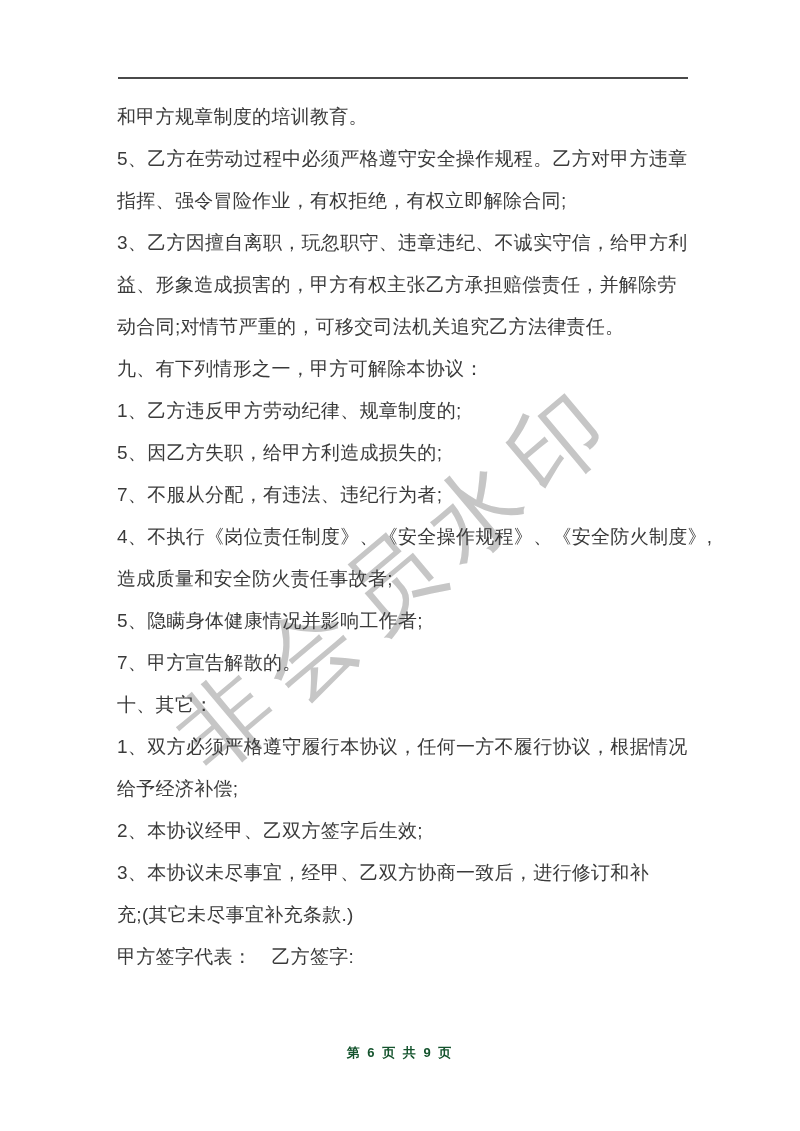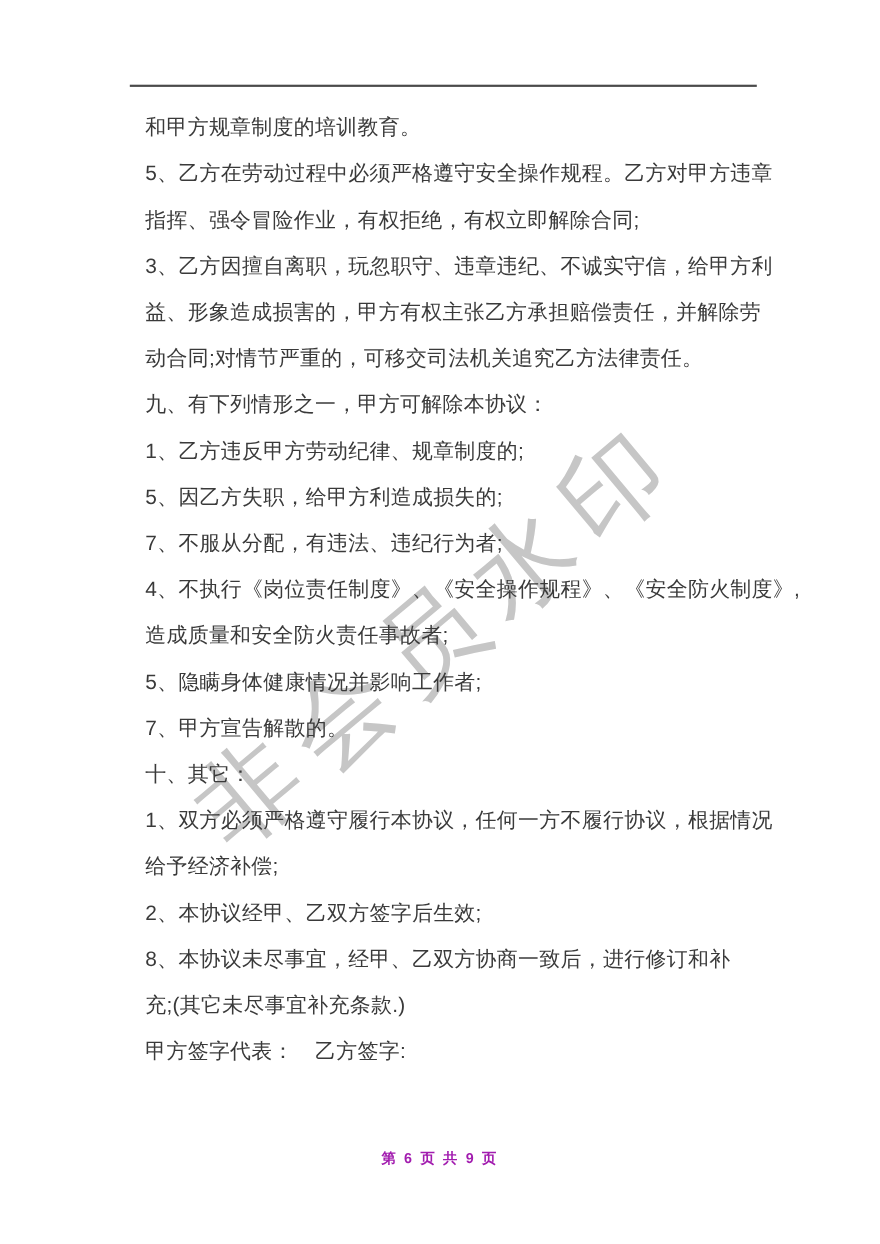--- a/index.html
+++ b/index.html
@@ -32,42 +32,42 @@
     position: absolute;
     left: 118px;
     top: 77px;
     width: 570px;
     height: 2px;
     background: #4a4a4a;
     z-index: 2;
   }
   .body-text {
     position: absolute;
-    left: 132px;
+    left: 117px;
     top: 96px;
     width: 580px;
     z-index: 2;
   }
   .body-text .text-line {
     height: 42px;
     line-height: 42px;
     font-size: 19px;
     color: #3a3a3a;
     white-space: nowrap;
     letter-spacing: 0.3px;
   }
   .footer {
     position: absolute;
     left: 0;
     right: 0;
     top: 1044px;
     text-align: center;
     font-size: 13px;
     font-weight: bold;
-    color: #a21caf;
+    color: #14532d;
     letter-spacing: 2px;
     z-index: 2;
   }
 </style>
 </head>
 <body>
 
 <div class="page">
   <div class="watermark">非会员水印</div>
   <div class="top-rule"></div>
@@ -83,18 +83,18 @@
       <div class="text-line">5、因乙方失职，给甲方利造成损失的;</div>
       <div class="text-line">7、不服从分配，有违法、违纪行为者;</div>
       <div class="text-line">4、不执行《岗位责任制度》、《安全操作规程》、《安全防火制度》,</div>
       <div class="text-line">造成质量和安全防火责任事故者;</div>
       <div class="text-line">5、隐瞒身体健康情况并影响工作者;</div>
       <div class="text-line">7、甲方宣告解散的。</div>
       <div class="text-line">十、其它：</div>
       <div class="text-line">1、双方必须严格遵守履行本协议，任何一方不履行协议，根据情况</div>
       <div class="text-line">给予经济补偿;</div>
       <div class="text-line">2、本协议经甲、乙双方签字后生效;</div>
-      <div class="text-line">8、本协议未尽事宜，经甲、乙双方协商一致后，进行修订和补</div>
+      <div class="text-line">3、本协议未尽事宜，经甲、乙双方协商一致后，进行修订和补</div>
       <div class="text-line">充;(其它未尽事宜补充条款.)</div>
       <div class="text-line">甲方签字代表：　乙方签字:</div>
     </div>
   <div class="footer">第 6 页 共 9 页</div>
 </div>
 
 </body></html>

